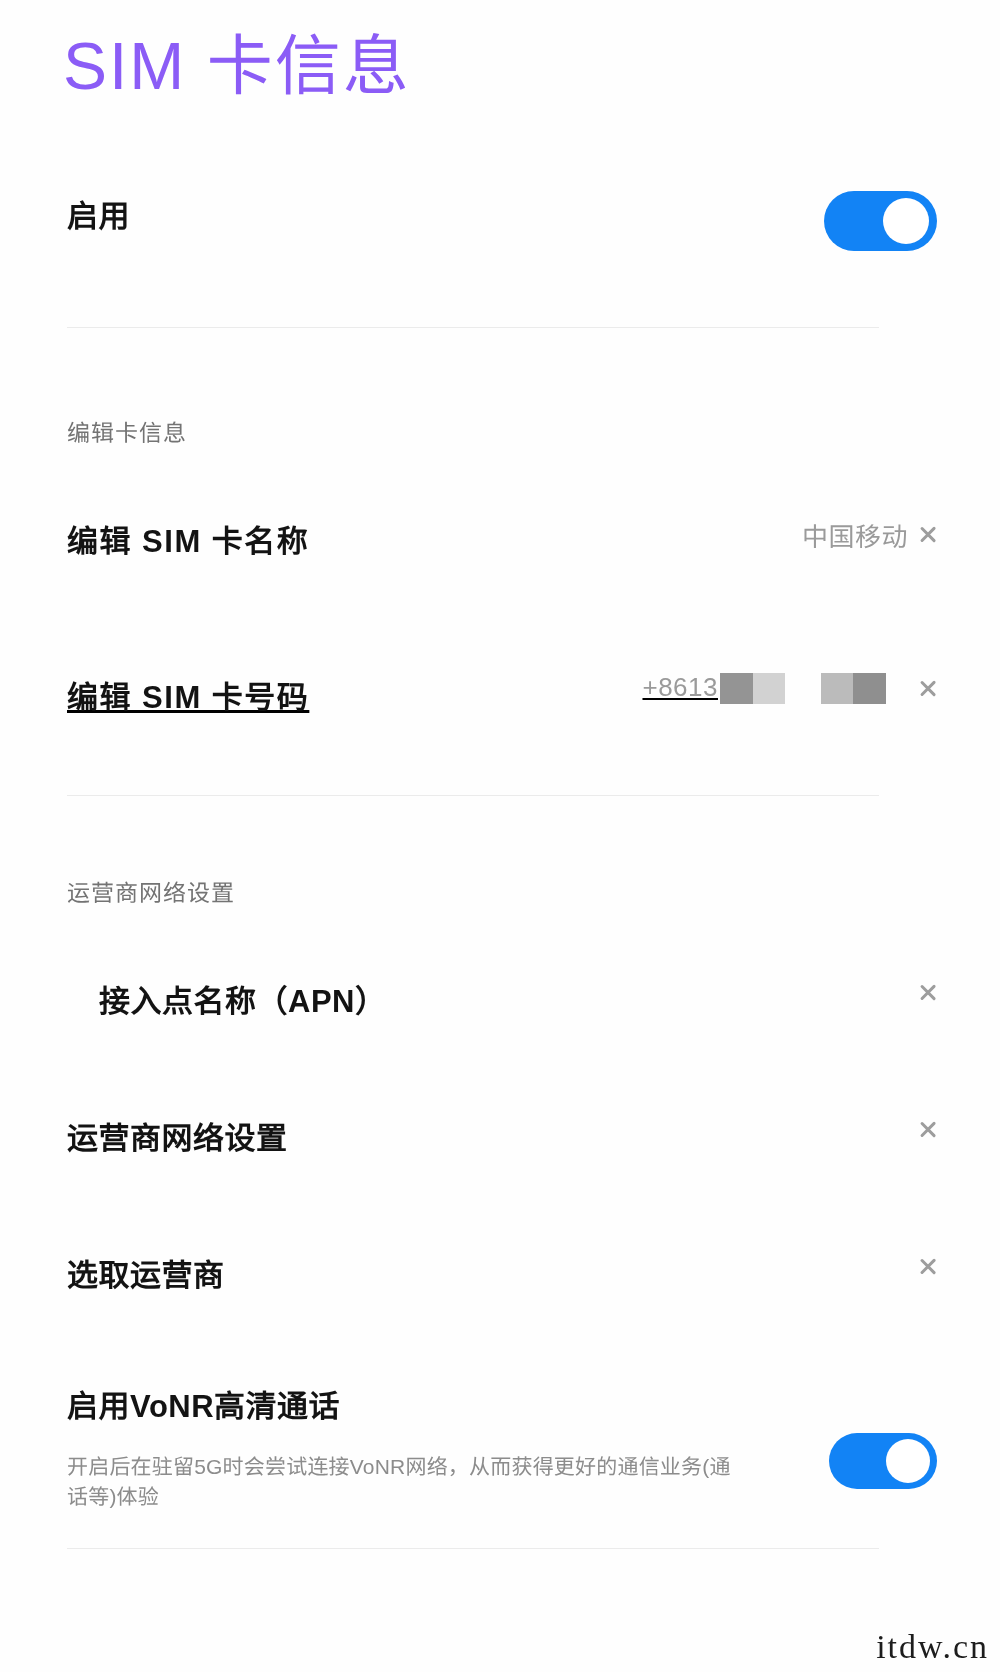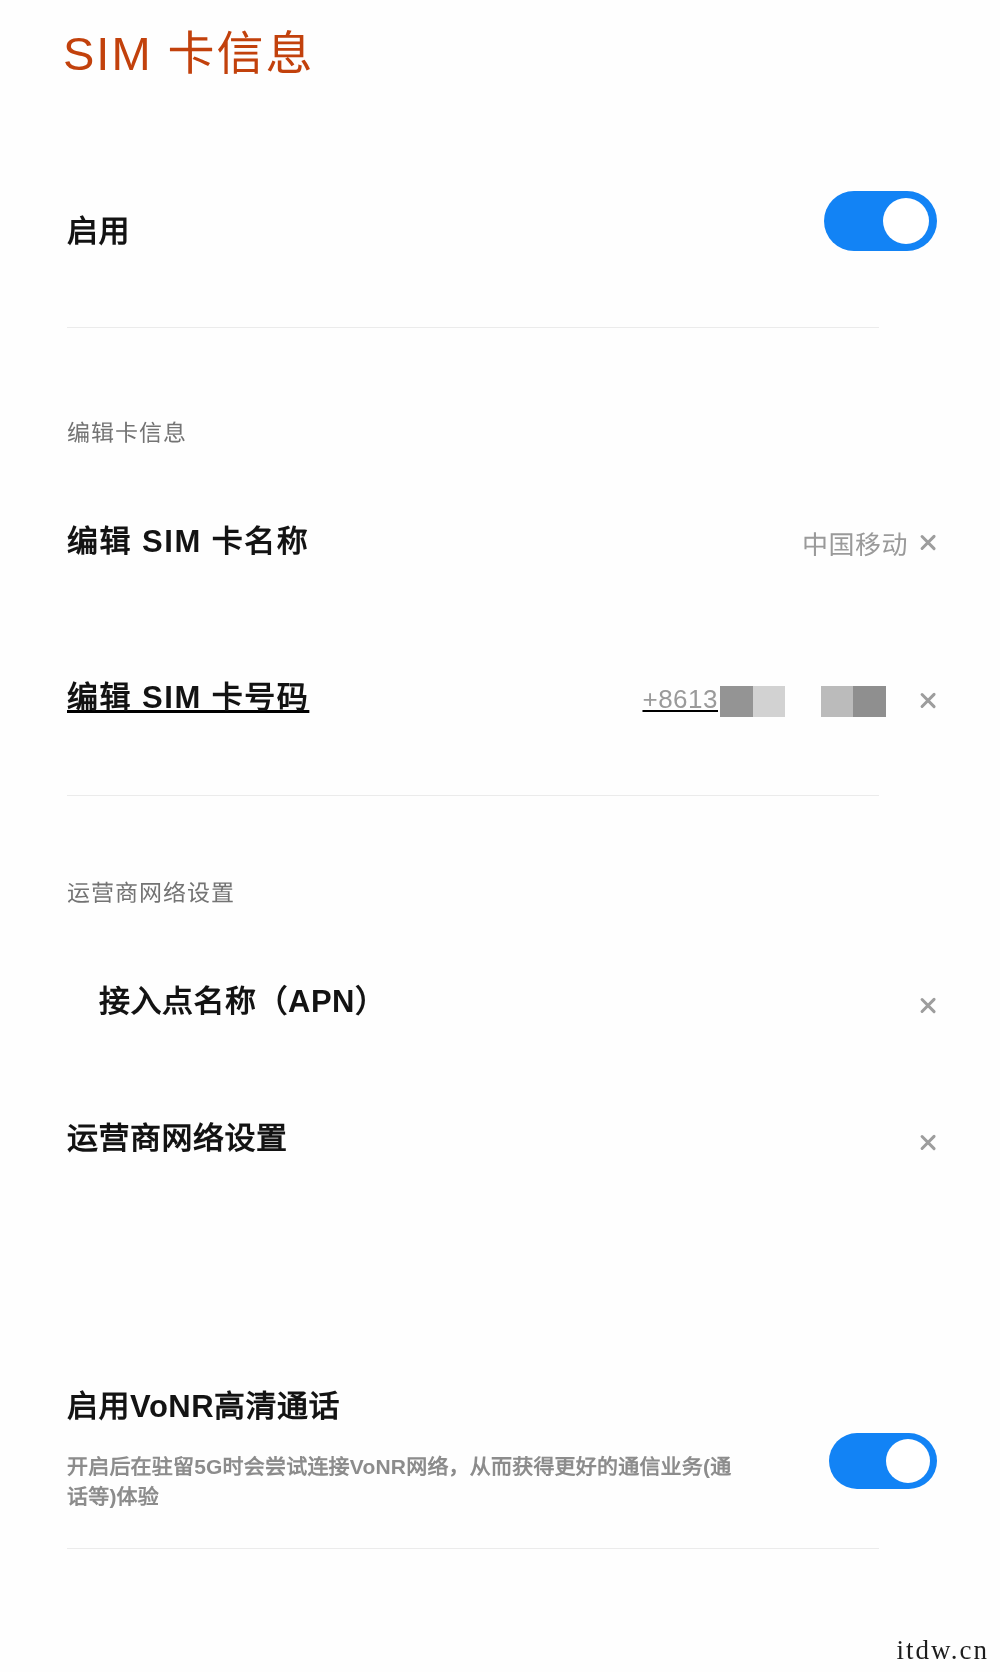--- a/index.html
+++ b/index.html
@@ -18,57 +18,57 @@
     height:1672px;
     background:#fefefe;
     overflow:hidden;
   }
 
   
   .page-title {
     position:absolute;
     left:63px;
     top:22px;
-    font-size:47px;
+    font-size:66px;
     font-weight:300;
     letter-spacing:2px;
-    color:#c2410c;
+    color:#8b5cf6;
     line-height:1.35;
     white-space:nowrap;
   }
 
   
   .row {
     position:absolute;
     left:0;
     width:1000px;
     display:flex;
     align-items:center;
   }
   .row-inner {
     display:flex;
-    align-items:flex-end;
+    align-items:flex-start;
     justify-content:space-between;
     width:100%;
     padding:0 63px 0 67px;
   }
   .row-left { display:flex; flex-direction:column; justify-content:center; }
   .row-right { display:flex; align-items:center; gap:12px; flex-shrink:0; }
 
   .row-title {
     font-size:31px;
     font-weight:700;
     color:#131313;
     letter-spacing:0.5px;
     white-space:nowrap;
   }
   .row-title.spaced { letter-spacing:1.5px; }
   .row-sub {
     font-size:21px;
-    font-weight:700;
+    font-weight:400;
     color:#8c8c8c;
     line-height:1.42;
     margin-top:26px;
     max-width:672px;
     letter-spacing:0.2px;
   }
   .row-value {
     font-size:26px;
     color:#9a9a9a;
     font-weight:400;
@@ -147,21 +147,21 @@
     display:inline-block;
     height:31px;
   }
 
   
   .watermark {
     position:absolute;
     right:11px;
     bottom:6px;
     font-family:"Liberation Serif","DejaVu Serif",serif;
-    font-size:27px;
+    font-size:34px;
     color:#1d1d1d;
     letter-spacing:2px;
     white-space:nowrap;
   }
 </style>
 </head>
 <body>
 
 <div id="screen">
 
@@ -235,20 +235,30 @@
     <div class="row-inner">
       <div class="row-left">
         <div class="row-title">运营商网络设置</div>
       </div>
       <div class="row-right">
         <div class="chevron"></div>
       </div>
     </div>
   </div>
 
+  <div class="row" style="top:1237px; height:70px;">
+    <div class="row-inner">
+      <div class="row-left">
+        <div class="row-title">选取运营商</div>
+      </div>
+      <div class="row-right">
+        <div class="chevron"></div>
+      </div>
+    </div>
+  </div>
 
   <div class="row" style="top:1378px; height:130px;">
     <div class="row-inner" style="align-items:center; padding-top:6px;">
       <div class="row-left">
         <div class="row-title">启用VoNR高清通话</div>
         <div class="row-sub">开启后在驻留5G时会尝试连接VoNR网络，从而获得更好的通信业务(通话等)体验</div>
       </div>
       <div class="row-right" style="margin-top:29px;">
         <div class="toggle small" style="background: rgb(18, 131, 245);">
           <div class="knob"></div>

